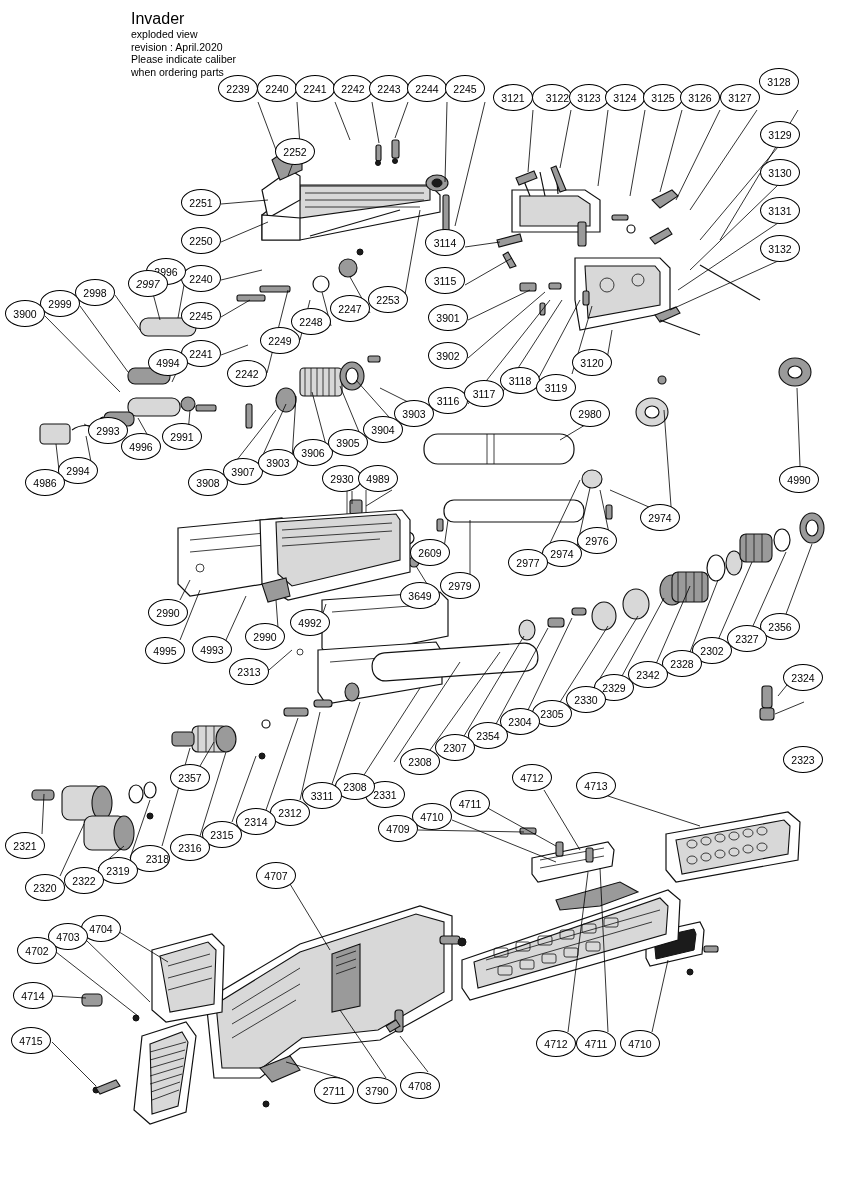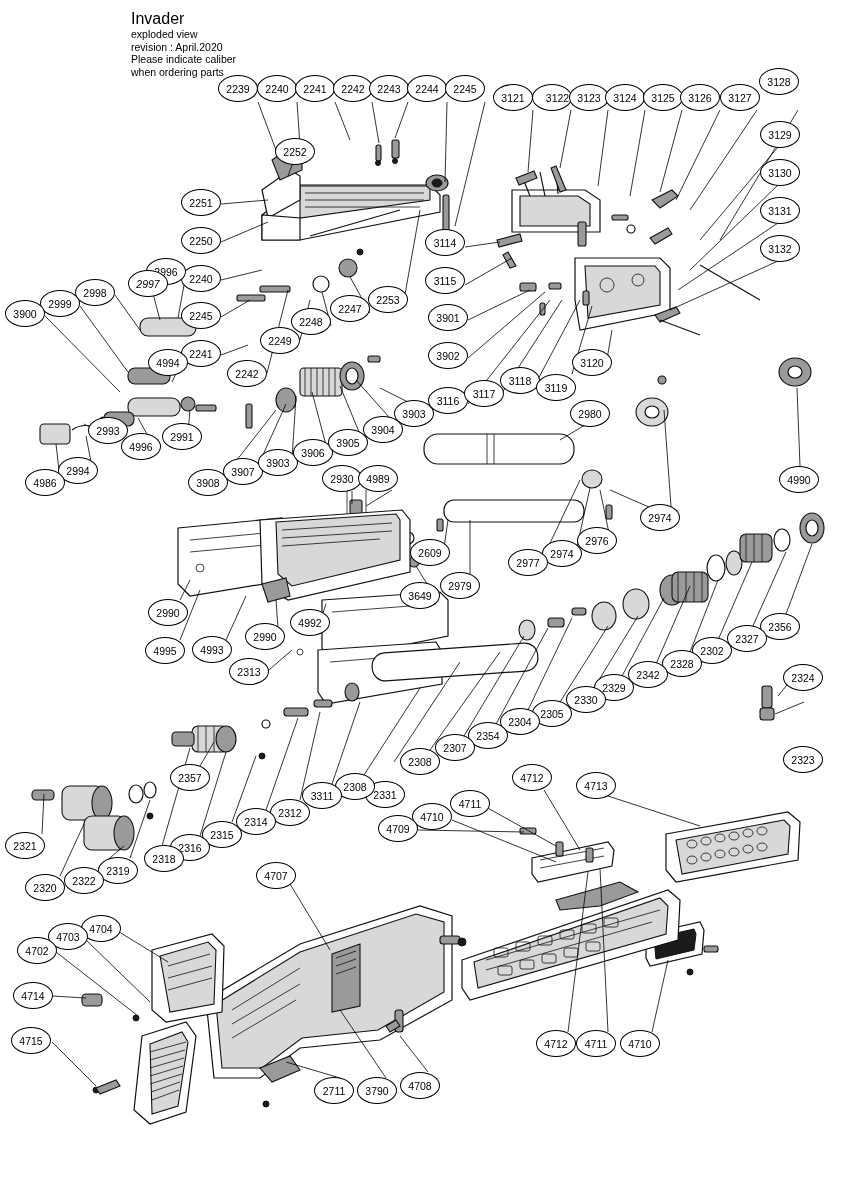--- a/index.html
+++ b/index.html
@@ -516,21 +516,21 @@
       <div class="cal" style="left: 365px; top: 761px; margin-top: 20px;">2331</div>
       <div class="cal" style="left: 783px; top: 664px;">2324</div>
       <div class="cal" style="left: 783px; top: 702px; margin-top: 44px;">2323</div>
       <div class="cal" style="left: 335px; top: 773px;">2308</div>
       <div class="cal" style="left: 302px; top: 782px;">3311</div>
       <div class="cal" style="left: 270px; top: 799px;">2312</div>
       <div class="cal" style="left: 236px; top: 808px;">2314</div>
       <div class="cal" style="left: 170px; top: 764px;">2357</div>
       <div class="cal" style="left: 202px; top: 821px;">2315</div>
       <div class="cal" style="left: 170px; top: 834px;">2316</div>
-      <div class="cal" style="left: 144px; top: 845px;">2318</div>
+      <div class="cal" style="left: 130px; top: 845px; text-align: right;">2318</div>
       <div class="cal" style="left: 98px; top: 857px;">2319</div>
       <div class="cal" style="left: 64px; top: 867px;">2322</div>
       <div class="cal" style="left: 25px; top: 874px;">2320</div>
       <div class="cal" style="left: 5px; top: 832px;">2321</div>
       <div class="cal" style="left: 576px; top: 772px;">4713</div>
       <div class="cal" style="left: 512px; top: 764px;">4712</div>
       <div class="cal" style="left: 450px; top: 790px;">4711</div>
       <div class="cal" style="left: 412px; top: 803px;">4710</div>
       <div class="cal" style="left: 378px; top: 815px;">4709</div>
       <div class="cal" style="left: 256px; top: 862px;">4707</div>

